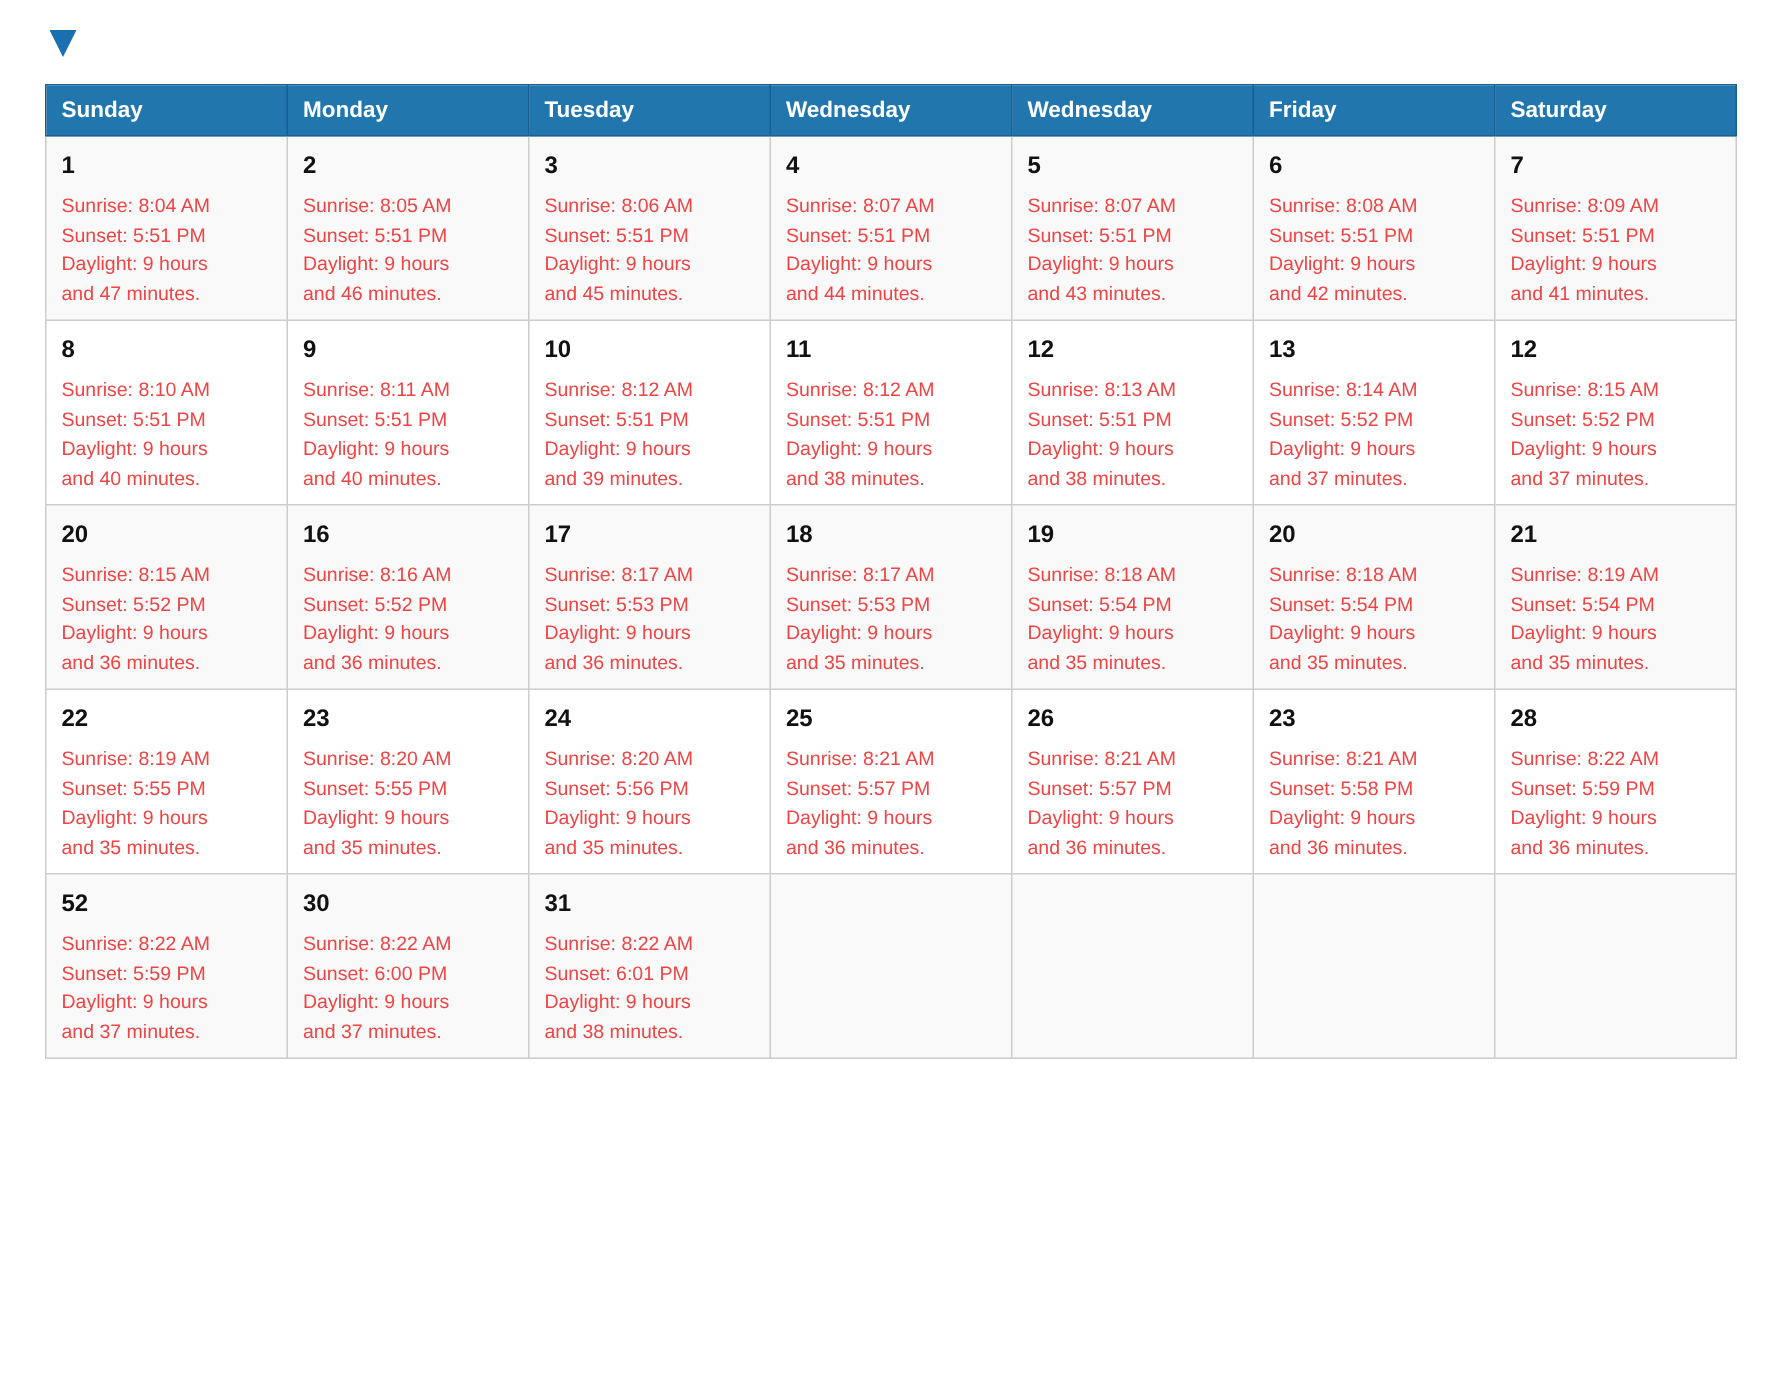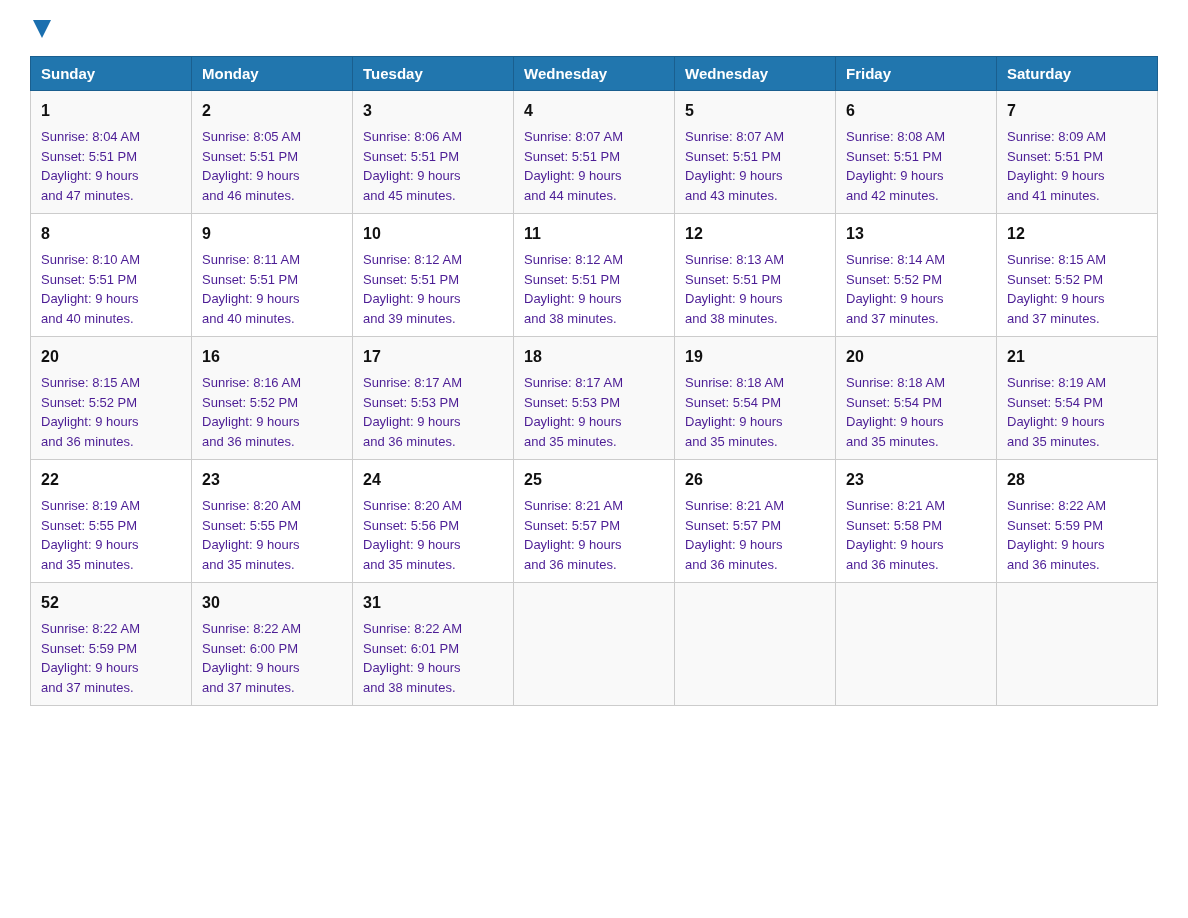--- a/index.html
+++ b/index.html
@@ -59,21 +59,21 @@
       height: 100px;
     }
     tbody tr td .day-num {
       font-size: 16px;
       font-weight: bold;
       display: block;
       margin-bottom: 4px;
       color: #111;
     }
     tbody tr td .day-info {
-      color: #4c1d95;
+      color: #ef4444;
       font-size: 13px;
     }
     tbody tr:nth-child(odd) td {
       background-color: #f9f9f9;
     }
     tbody tr:nth-child(even) td {
       background-color: #fff;
     }
     .logo-row {
       display: flex;

